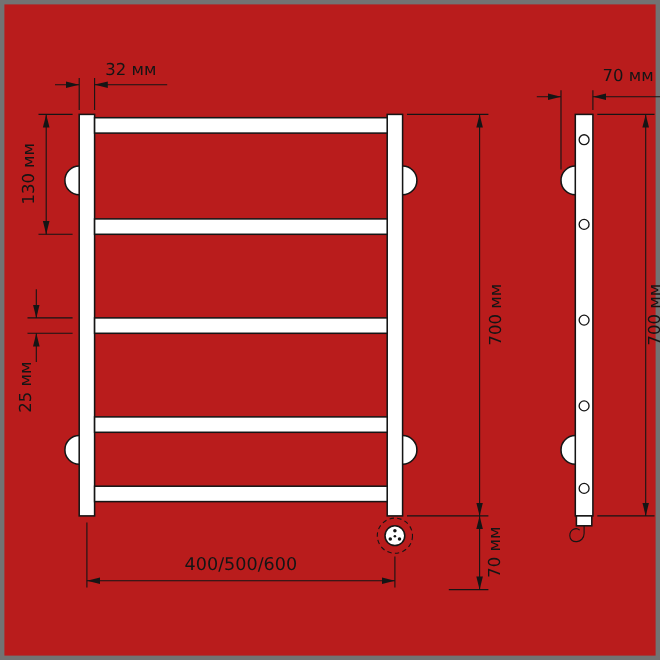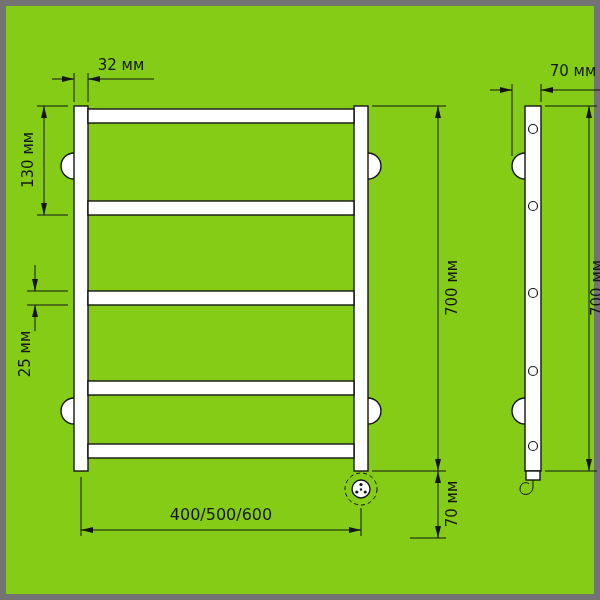--- a/index.html
+++ b/index.html
@@ -1,20 +1,20 @@
 <!DOCTYPE html>
 <html><head>
 <meta charset="utf-8">
 <style>
   html, body { margin: 0; padding: 0; background: #ffffff; }
   .canvas {
     position: relative;
     width: 600px; height: 600px;
-    background: #84cc16;
-    border: 6px solid #737373;
+    background: #b91c1c;
+    border: 4px solid #737373;
     box-sizing: border-box;
     font-family: "DejaVu Sans", sans-serif;
   }
   svg { display: block; }
   .outline { fill: #ffffff; stroke: #151515; stroke-width: 1.4; }
   .hole    { fill: #ffffff; stroke: #151515; stroke-width: 1.2; }
   .thin    { stroke: #151515; stroke-width: 1; fill: none; }
   .dashed  { stroke-dasharray: 4 3; }
   .dim-text { fill: #151515; font-size: 15px; font-family: "DejaVu Sans", sans-serif; }
   .dim-text-lg { fill: #151515; font-size: 16px; font-family: "DejaVu Sans", sans-serif; }

